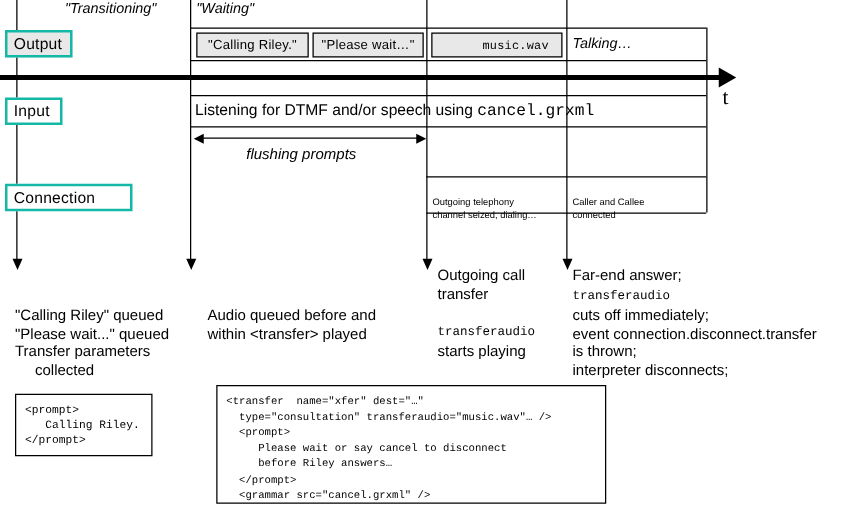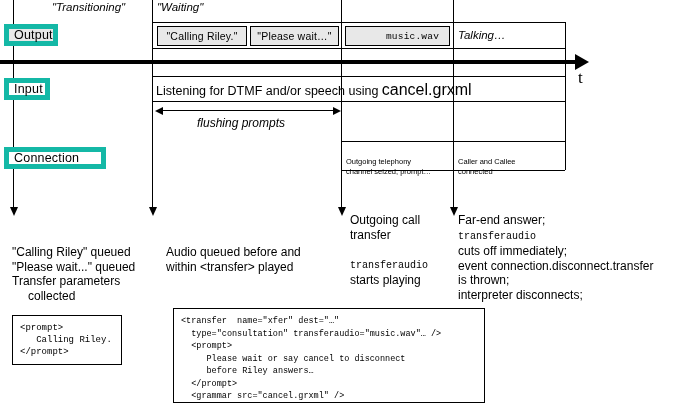--- a/index.html
+++ b/index.html
@@ -60,21 +60,21 @@
   .t-label {
     position: absolute;
     font-size: 17px;
     font-family: "Liberation Serif", serif;
     color: #000;
   }
 
   
   .lane-box {
     position: absolute;
-    border: 5px solid #14b8a6;
+    border: 2px solid #14b8a6;
     box-sizing: border-box;
     font-size: 12.5px;
     color: #000;
     display: flex;
     align-items: center;
     padding-left: 5px;
     background: #ffffff;
     letter-spacing: 0.2px;
   }
   .lane-box.shaded { background: #e8e8e8; }
@@ -107,22 +107,22 @@
     font-size: 9.5px;
   }
 
   .cell-text {
     position: absolute;
     font-size: 12.5px;
     color: #000;
     white-space: nowrap;
   }
   .cell-text .mono {
-    font-family: Liberation Sans, sans-serif;
-    font-size: 16px;
+    font-family: Liberation Mono, monospace;
+    font-size: 13px;
   }
   .small-cell-text {
     position: absolute;
     font-size: 7.5px;
     line-height: 10px;
     color: #000;
     font-family: "Liberation Sans", sans-serif;
     margin-top: 12px;
   }
 
@@ -212,21 +212,21 @@
   <div class="arrow-right" style="left:333px; top:106.5px;"></div>
   <div class="measure-label" style="left:197px; top:116px;font-style:italic;">flushing  prompts</div>
 
   <div class="lane-box" style="left:4px; top:147px; width:102px; height:22px;">Connection</div>
 
   <div class="hline" style="left:341px; top:141px; width:224px;"></div>
   <div class="hline" style="left:341px; top:170px; width:224px;"></div>
 
   <div class="small-cell-text" style="left:346px; top:145px; width:105px;">
     <span>Outgoing telephony</span><br>
-    <span>channel seized, prompt…</span>
+    <span>channel seized, dialing…</span>
   </div>
   <div class="small-cell-text" style="left:458px; top:145px; width:105px;">
     <span>Caller and Callee</span><br>
     <span>connected</span>
   </div>
 
   <div class="note" style="left:12px; top:245px; width:165px;">
     <span>"Calling Riley"  queued</span><br>
     <span>"Please wait..." queued</span><br>
     <span>Transfer parameters</span><br>

